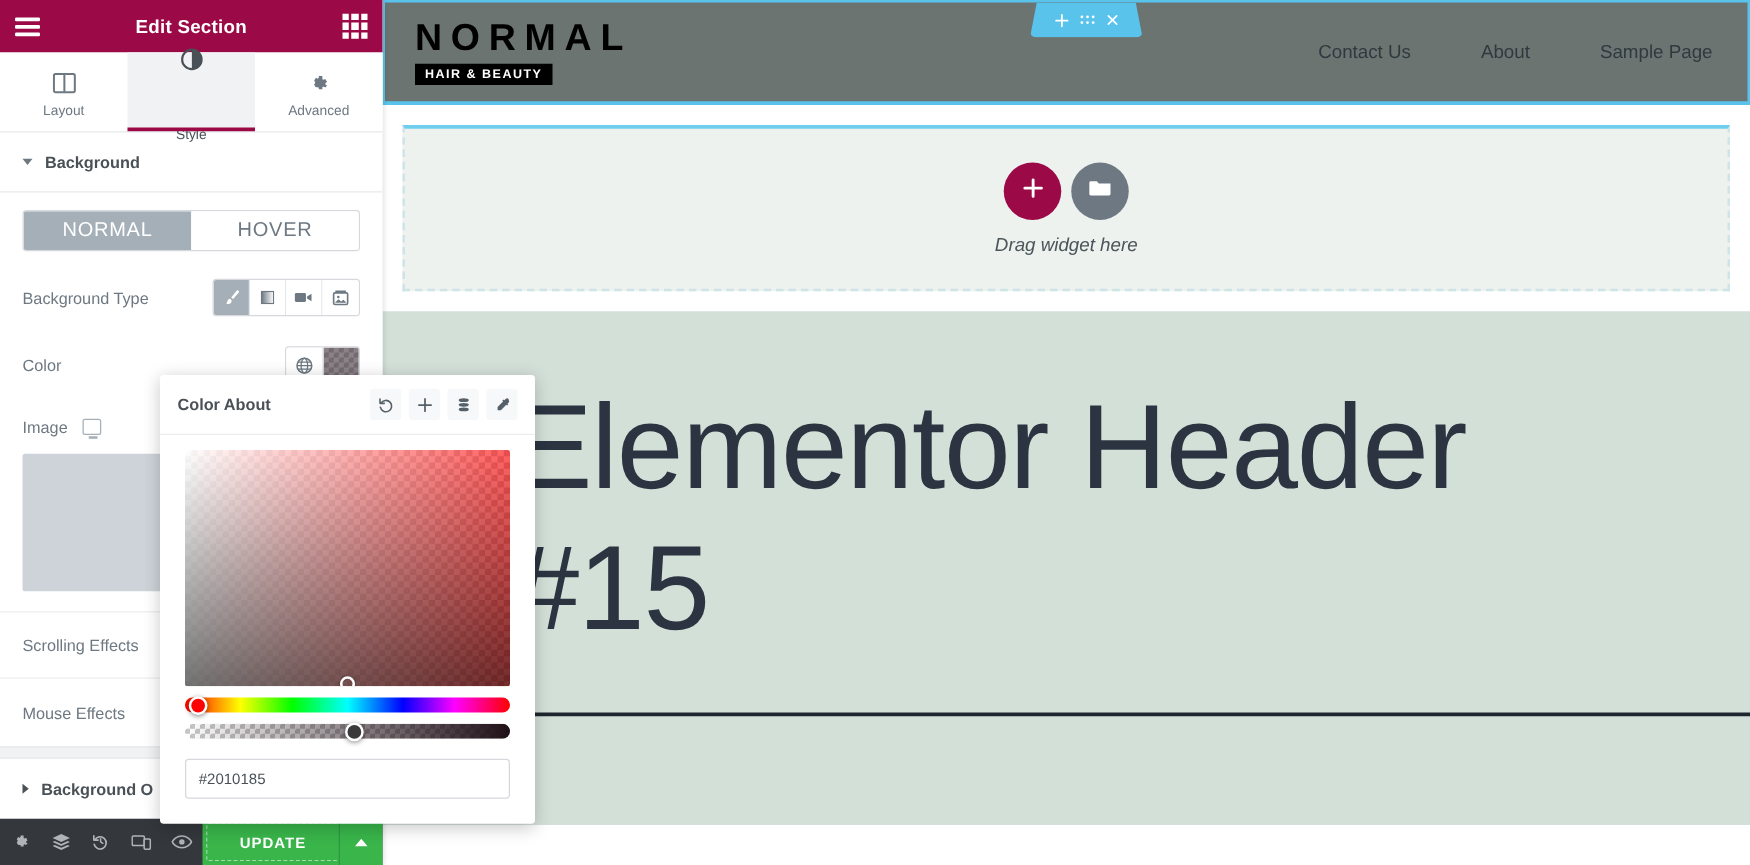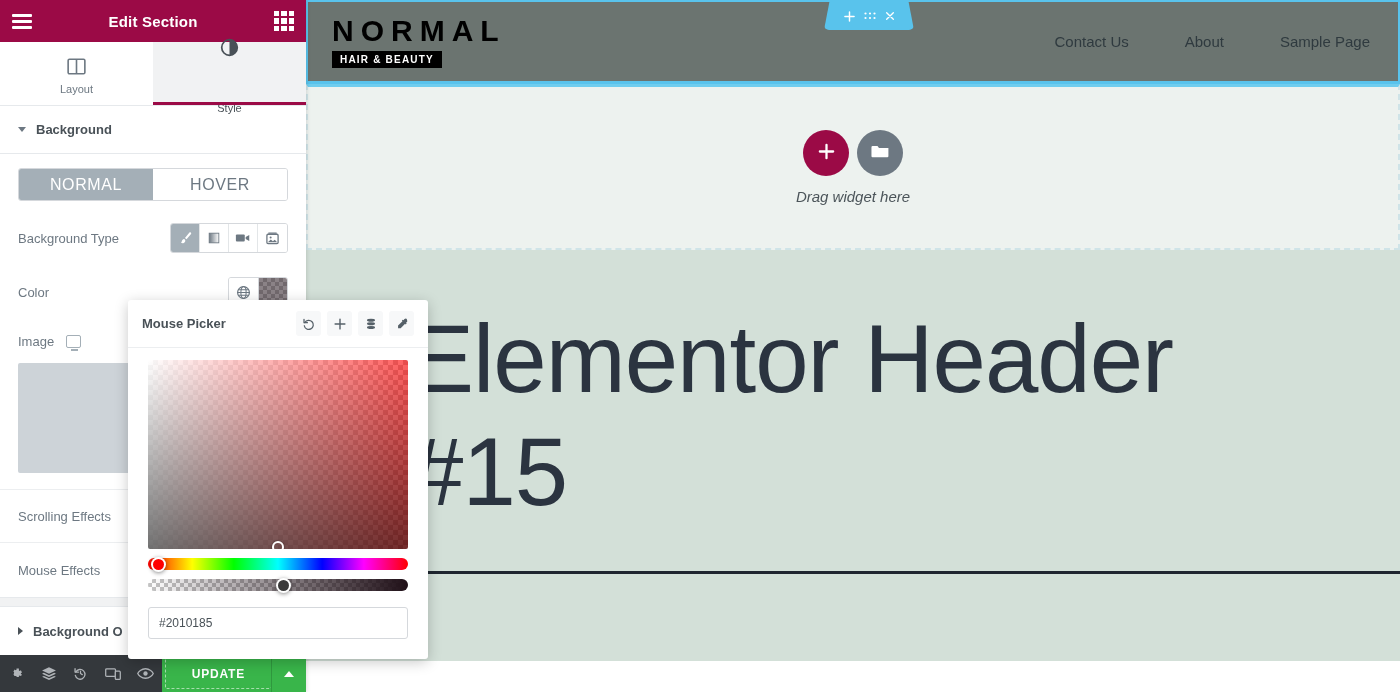--- a/index.html
+++ b/index.html
@@ -196,21 +196,21 @@
   }
   .sec-toolbar {
     position: absolute; top: 0; left: 516px; width: 90px; height: 28px;
     background: #59c3ec; display: flex; align-items: center; justify-content: center; gap: 9px;
     border-radius: 0 0 5px 5px; color: #fff; z-index: 6;
     clip-path: polygon(6% 0, 94% 0, 100% 100%, 0 100%);
   }
   .sec-toolbar span { cursor: pointer; display: flex; align-items: center; }
 
   .empty-sec {
-    margin: 0; height: 166px; background: #edf2ef;
+    margin: 16px; height: 133px; background: #edf2ef;
     border: 2px dashed #cfe4e8; border-top: 3px solid #6fcdee;
     display: flex; flex-direction: column; align-items: center; justify-content: center; gap: 12px;
   }
   .add-row { display: flex; gap: 8px; }
   .circ {
     width: 46px; height: 46px; border-radius: 50%;
     display: flex; align-items: center; justify-content: center; cursor: pointer;
   }
   .circ.red { background: #9b0a46; }
   .circ.grey { background: #6d7882; }
@@ -330,20 +330,29 @@
       </div>
       <div class="tab active">
         <span class="ic">
           <svg width="19" height="19" viewBox="0 0 20 20">
               <circle cx="10" cy="10" r="8.2" fill="none" stroke="#495157" stroke-width="1.8"></circle>
               <path d="M10 1.8a8.2 8.2 0 0 1 0 16.4z" fill="#495157"></path>
             </svg>
         </span>
         <span>Style</span>
       </div>
+      <div class="tab">
+        <span class="ic">
+          <svg width="18" height="18" viewBox="0 0 20 20">
+              <path fill="#6d7882" d="M10 6.6A3.4 3.4 0 1 0 10 13.4 3.4 3.4 0 0 0 10 6.6zm0 5.2a1.8 1.8 0 1 1 0-3.6 1.8 1.8 0 0 1 0 3.6z"></path>
+              <path fill="#6d7882" d="M17.4 11.5l-1.5-.9a6.3 6.3 0 0 0 0-1.2l1.5-.9-1.6-2.8-1.6.8a6 6 0 0 0-1-.6V3.2h-3.2v1.7a6 6 0 0 0-1 .6l-1.6-.8-1.6 2.8 1.5.9a6.3 6.3 0 0 0 0 1.2l-1.5.9 1.6 2.8 1.6-.8c.3.3.7.5 1 .6v1.7h3.2v-1.7c.4-.1.7-.3 1-.6l1.6.8z"></path>
+            </svg>
+        </span>
+        <span>Advanced</span>
+      </div>
     </div>
 
     <div class="sect-head">
       <span class="caret-d"></span>
       <span>Background</span>
     </div>
 
     <div class="seg">
       <div class="on">NORMAL</div>
       <div>HOVER</div>
@@ -416,21 +425,21 @@
 
     <div class="sect-head" style="border-bottom:none;">
       <span class="caret-r"></span>
       <span>Background O</span>
     </div>
     <div class="grey-gap"></div>
   </div>
 
   <div class="picker">
     <div class="pk-head">
-      <div class="pk-title">Mouse Picker</div>
+      <div class="pk-title">Color About</div>
       <div class="pk-tools">
         <div class="pk-tool">
           <svg width="14" height="14" viewBox="0 0 16 16">
               <path d="M3.2 6.4a5.2 5.2 0 1 1-.6 3.6" fill="none" stroke="#556068" stroke-width="1.45" stroke-linecap="round"></path>
               <path d="M2.3 2.6v3.9h3.9" fill="none" stroke="#556068" stroke-width="1.45" stroke-linecap="round" stroke-linejoin="round"></path>
             </svg>
         </div>
         <div class="pk-tool">
           <svg width="14" height="14" viewBox="0 0 16 16">
               <path d="M8 2.4v11.2M2.4 8h11.2" stroke="#556068" stroke-width="1.6" stroke-linecap="round"></path>

